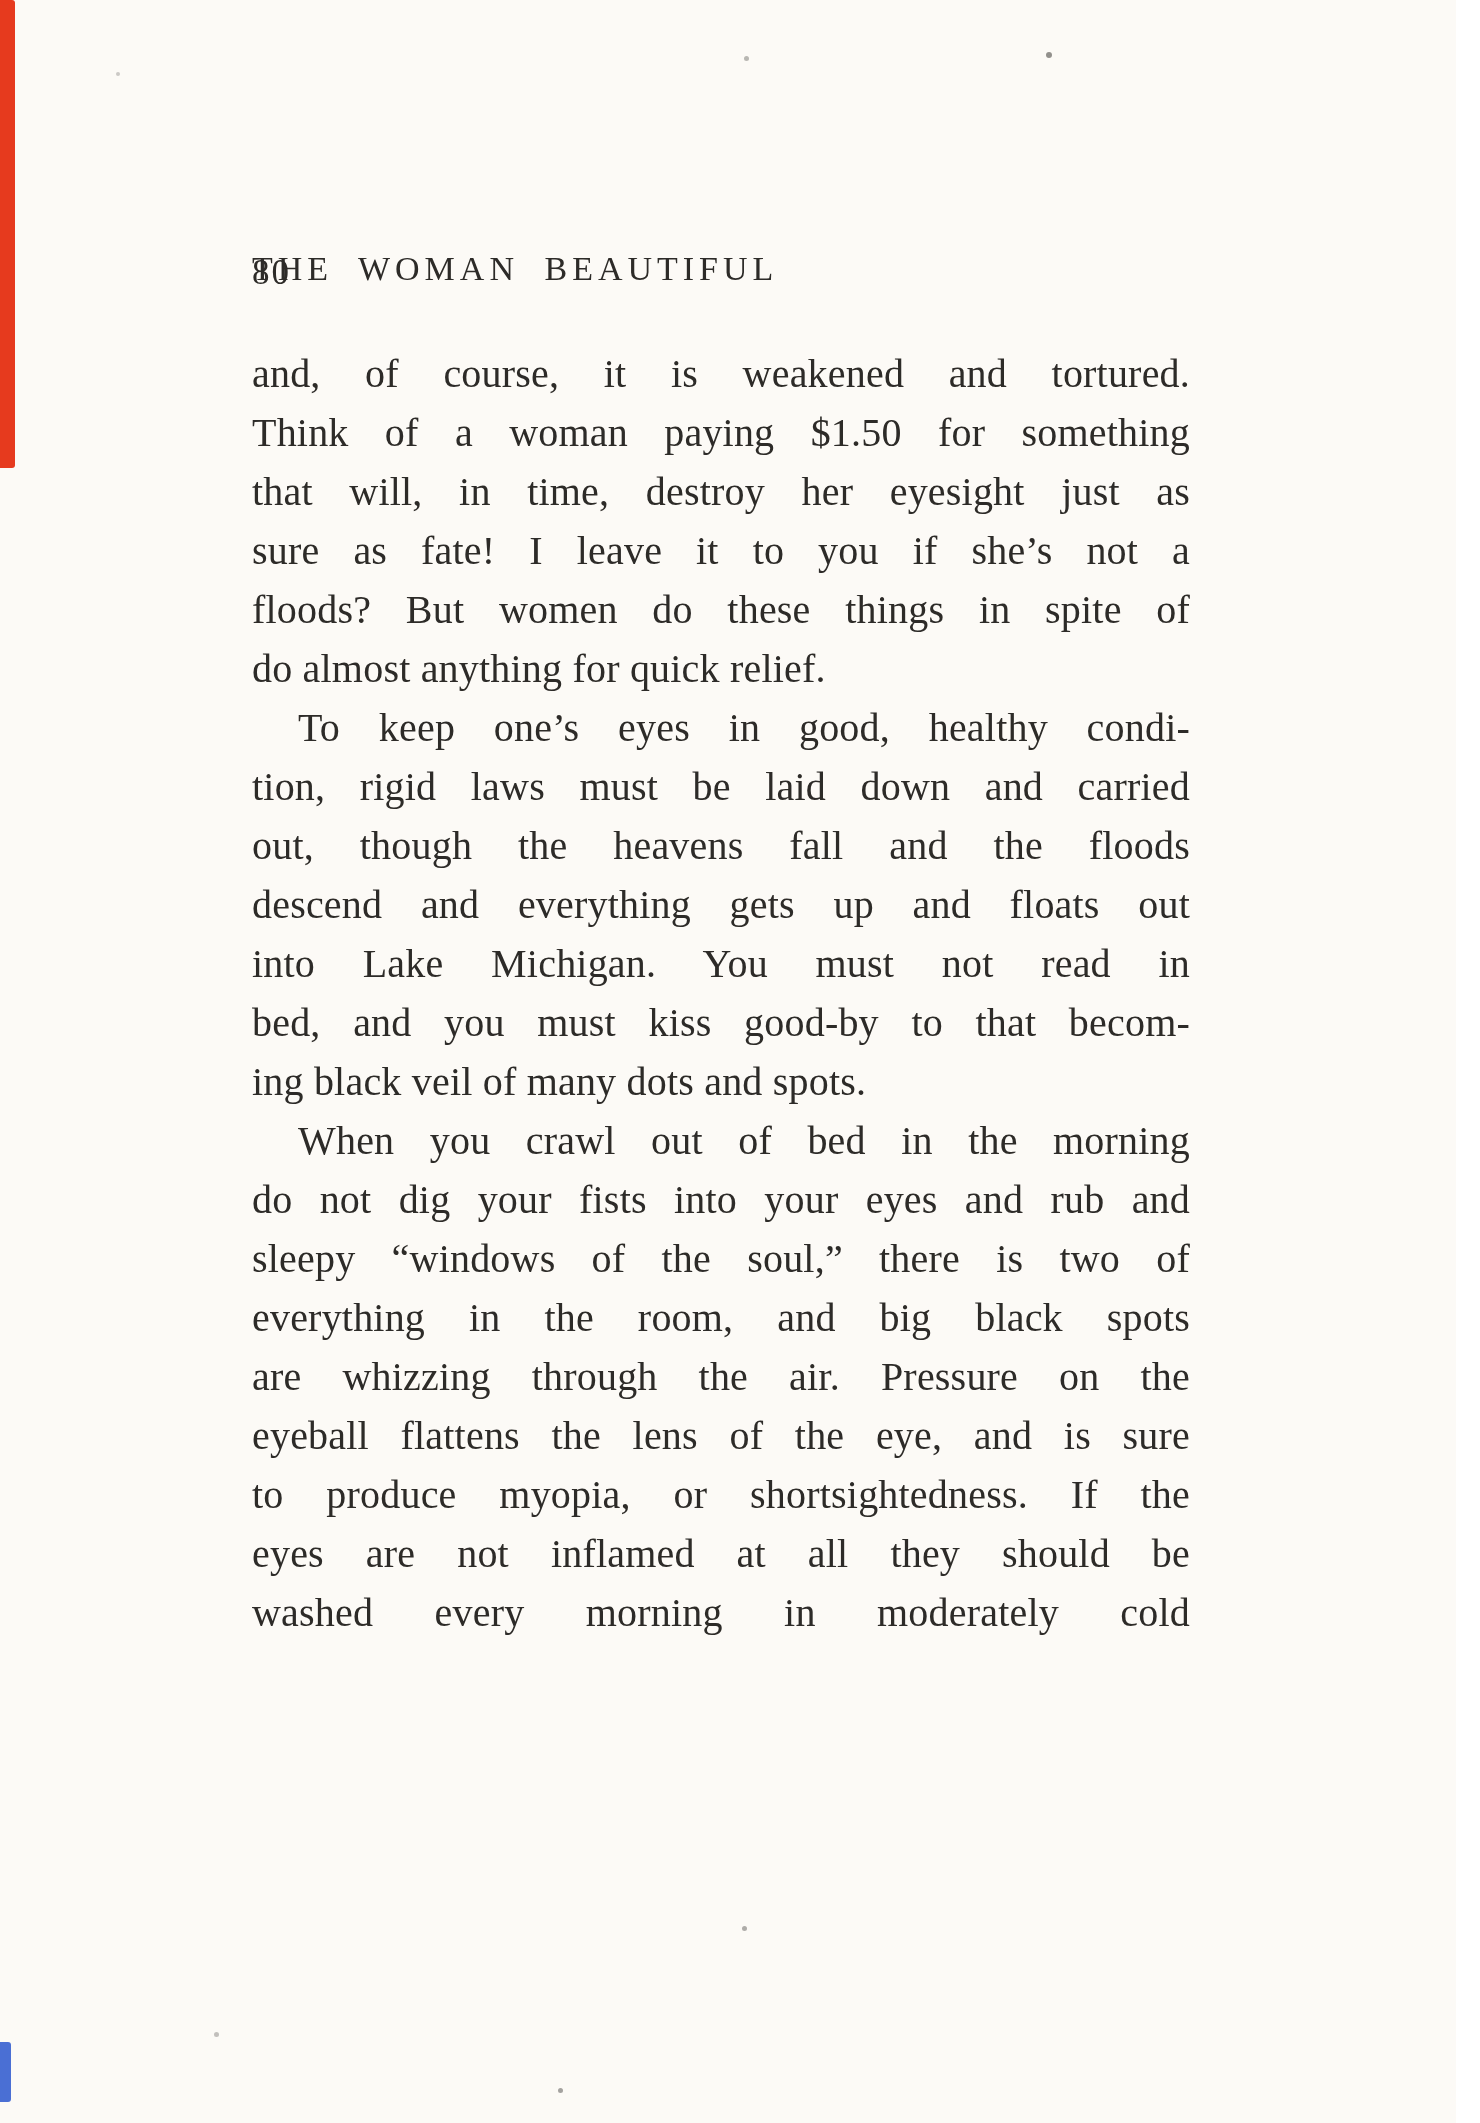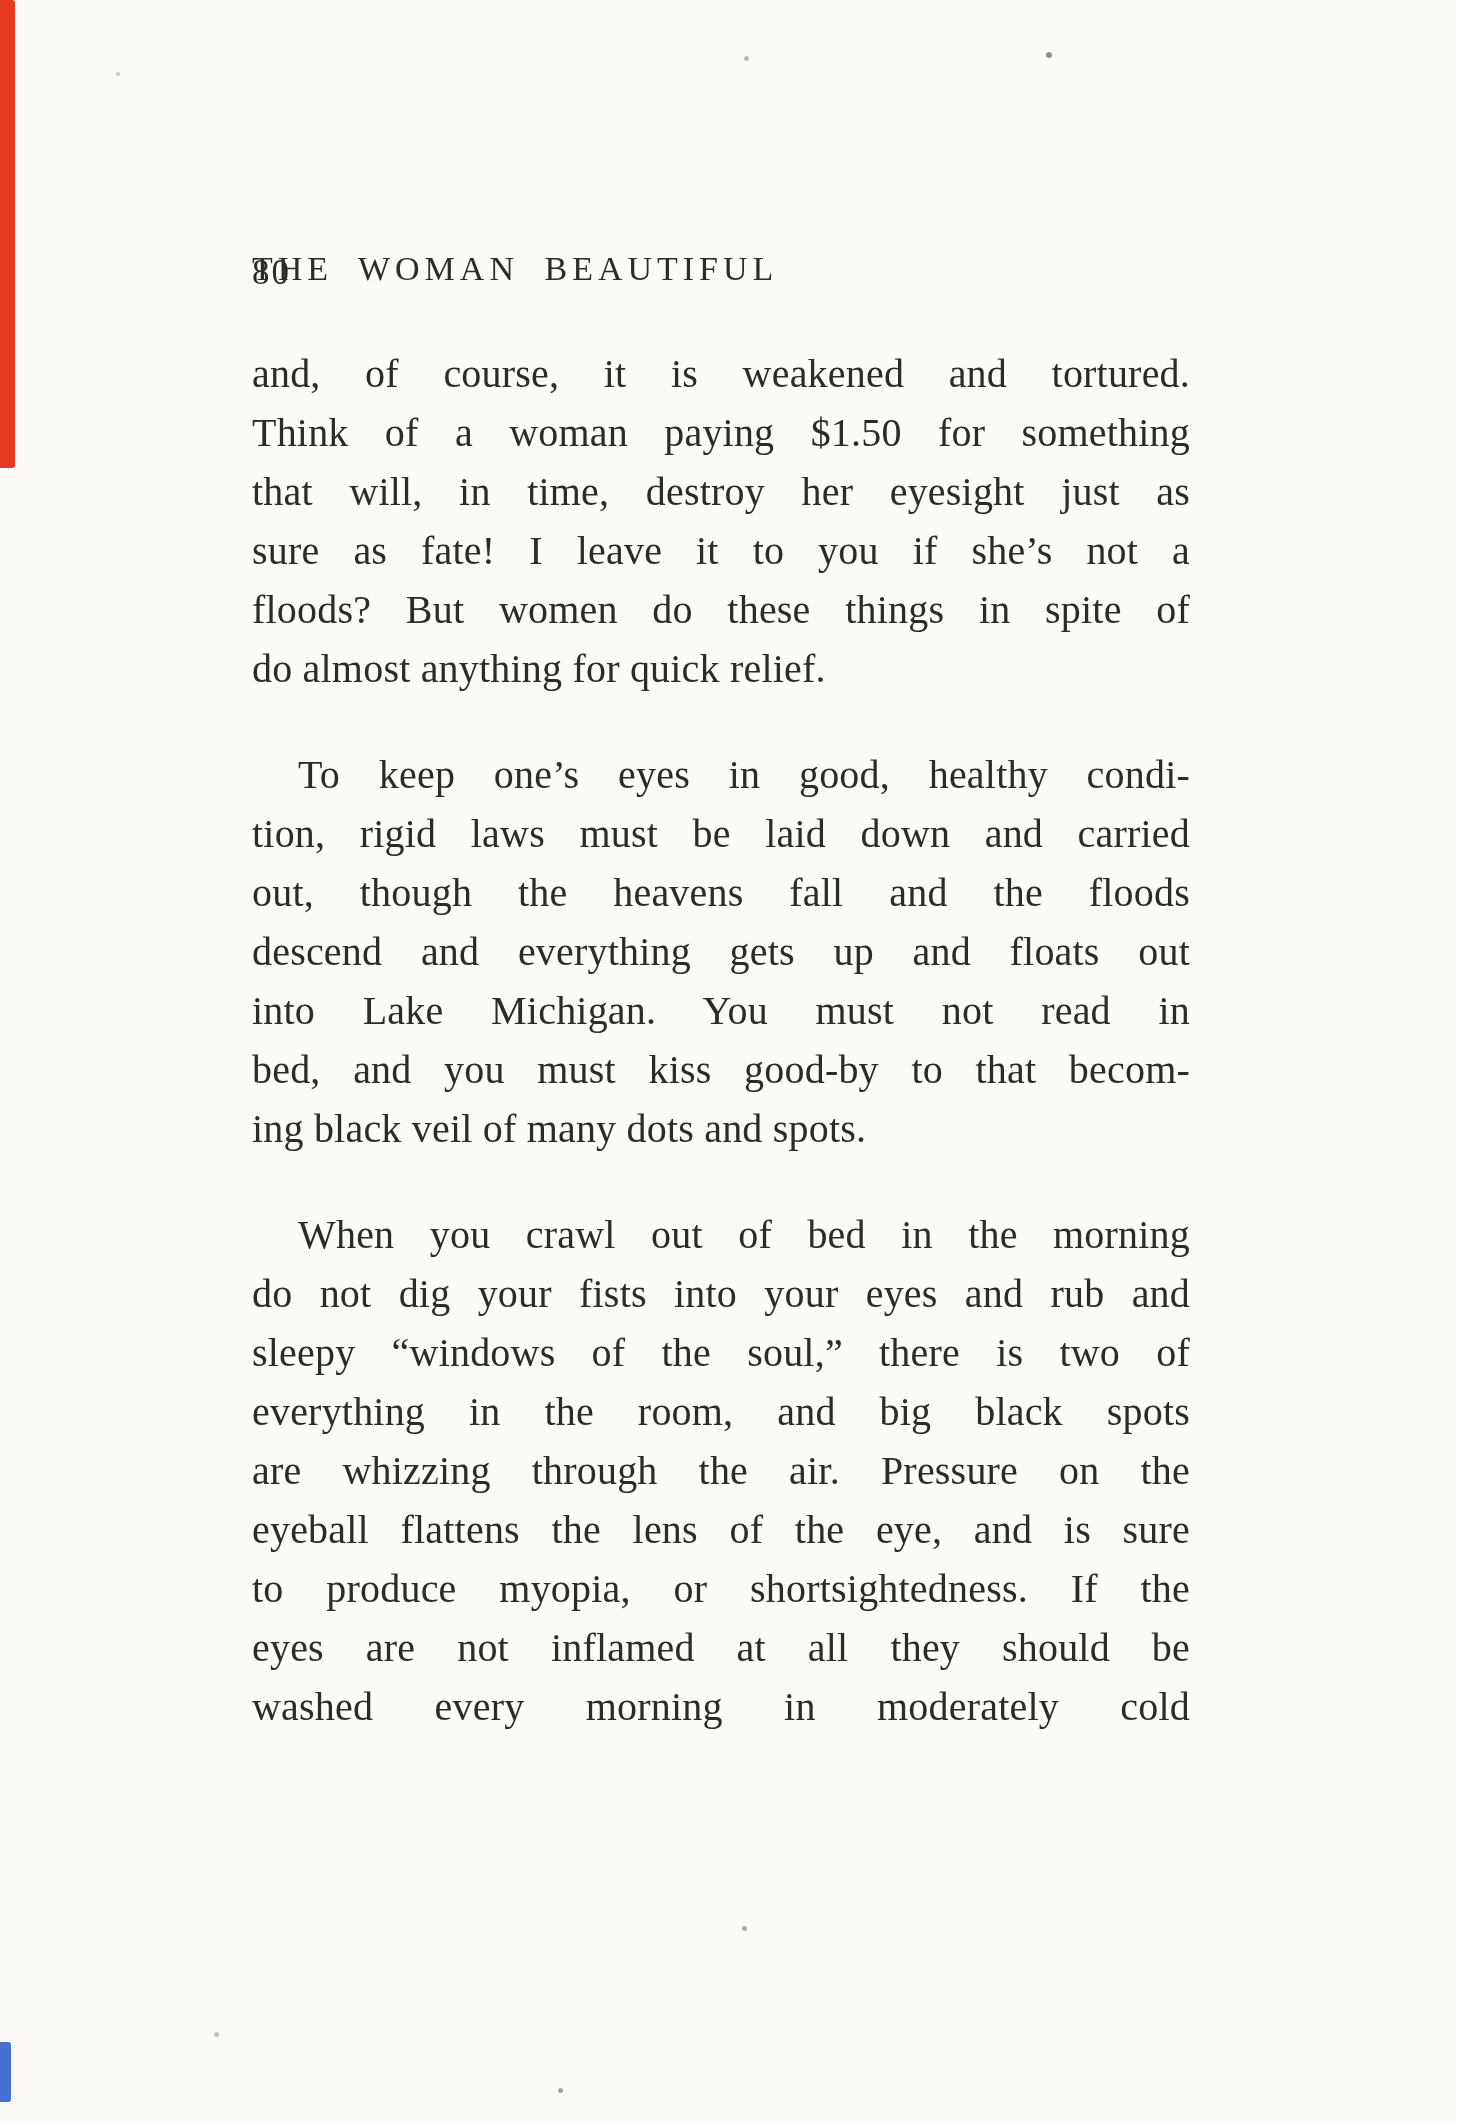--- a/index.html
+++ b/index.html
@@ -50,21 +50,21 @@
     width: 938px;
     font-size: 40px;
     line-height: 59px;
     letter-spacing: 0.2px;
   }
   .line {
     text-align: justify;
     text-align-last: justify;
   }
   .line.para-end { text-align-last: left; }
-  .line.indent   { text-indent: 46px; margin-top: 47px; }
+  .line.indent   { text-indent: 46px; }
 
   
   .speck {
     position: absolute;
     border-radius: 50%;
     background: #3a3835;
   }
 </style>
 </head>
 <body>

